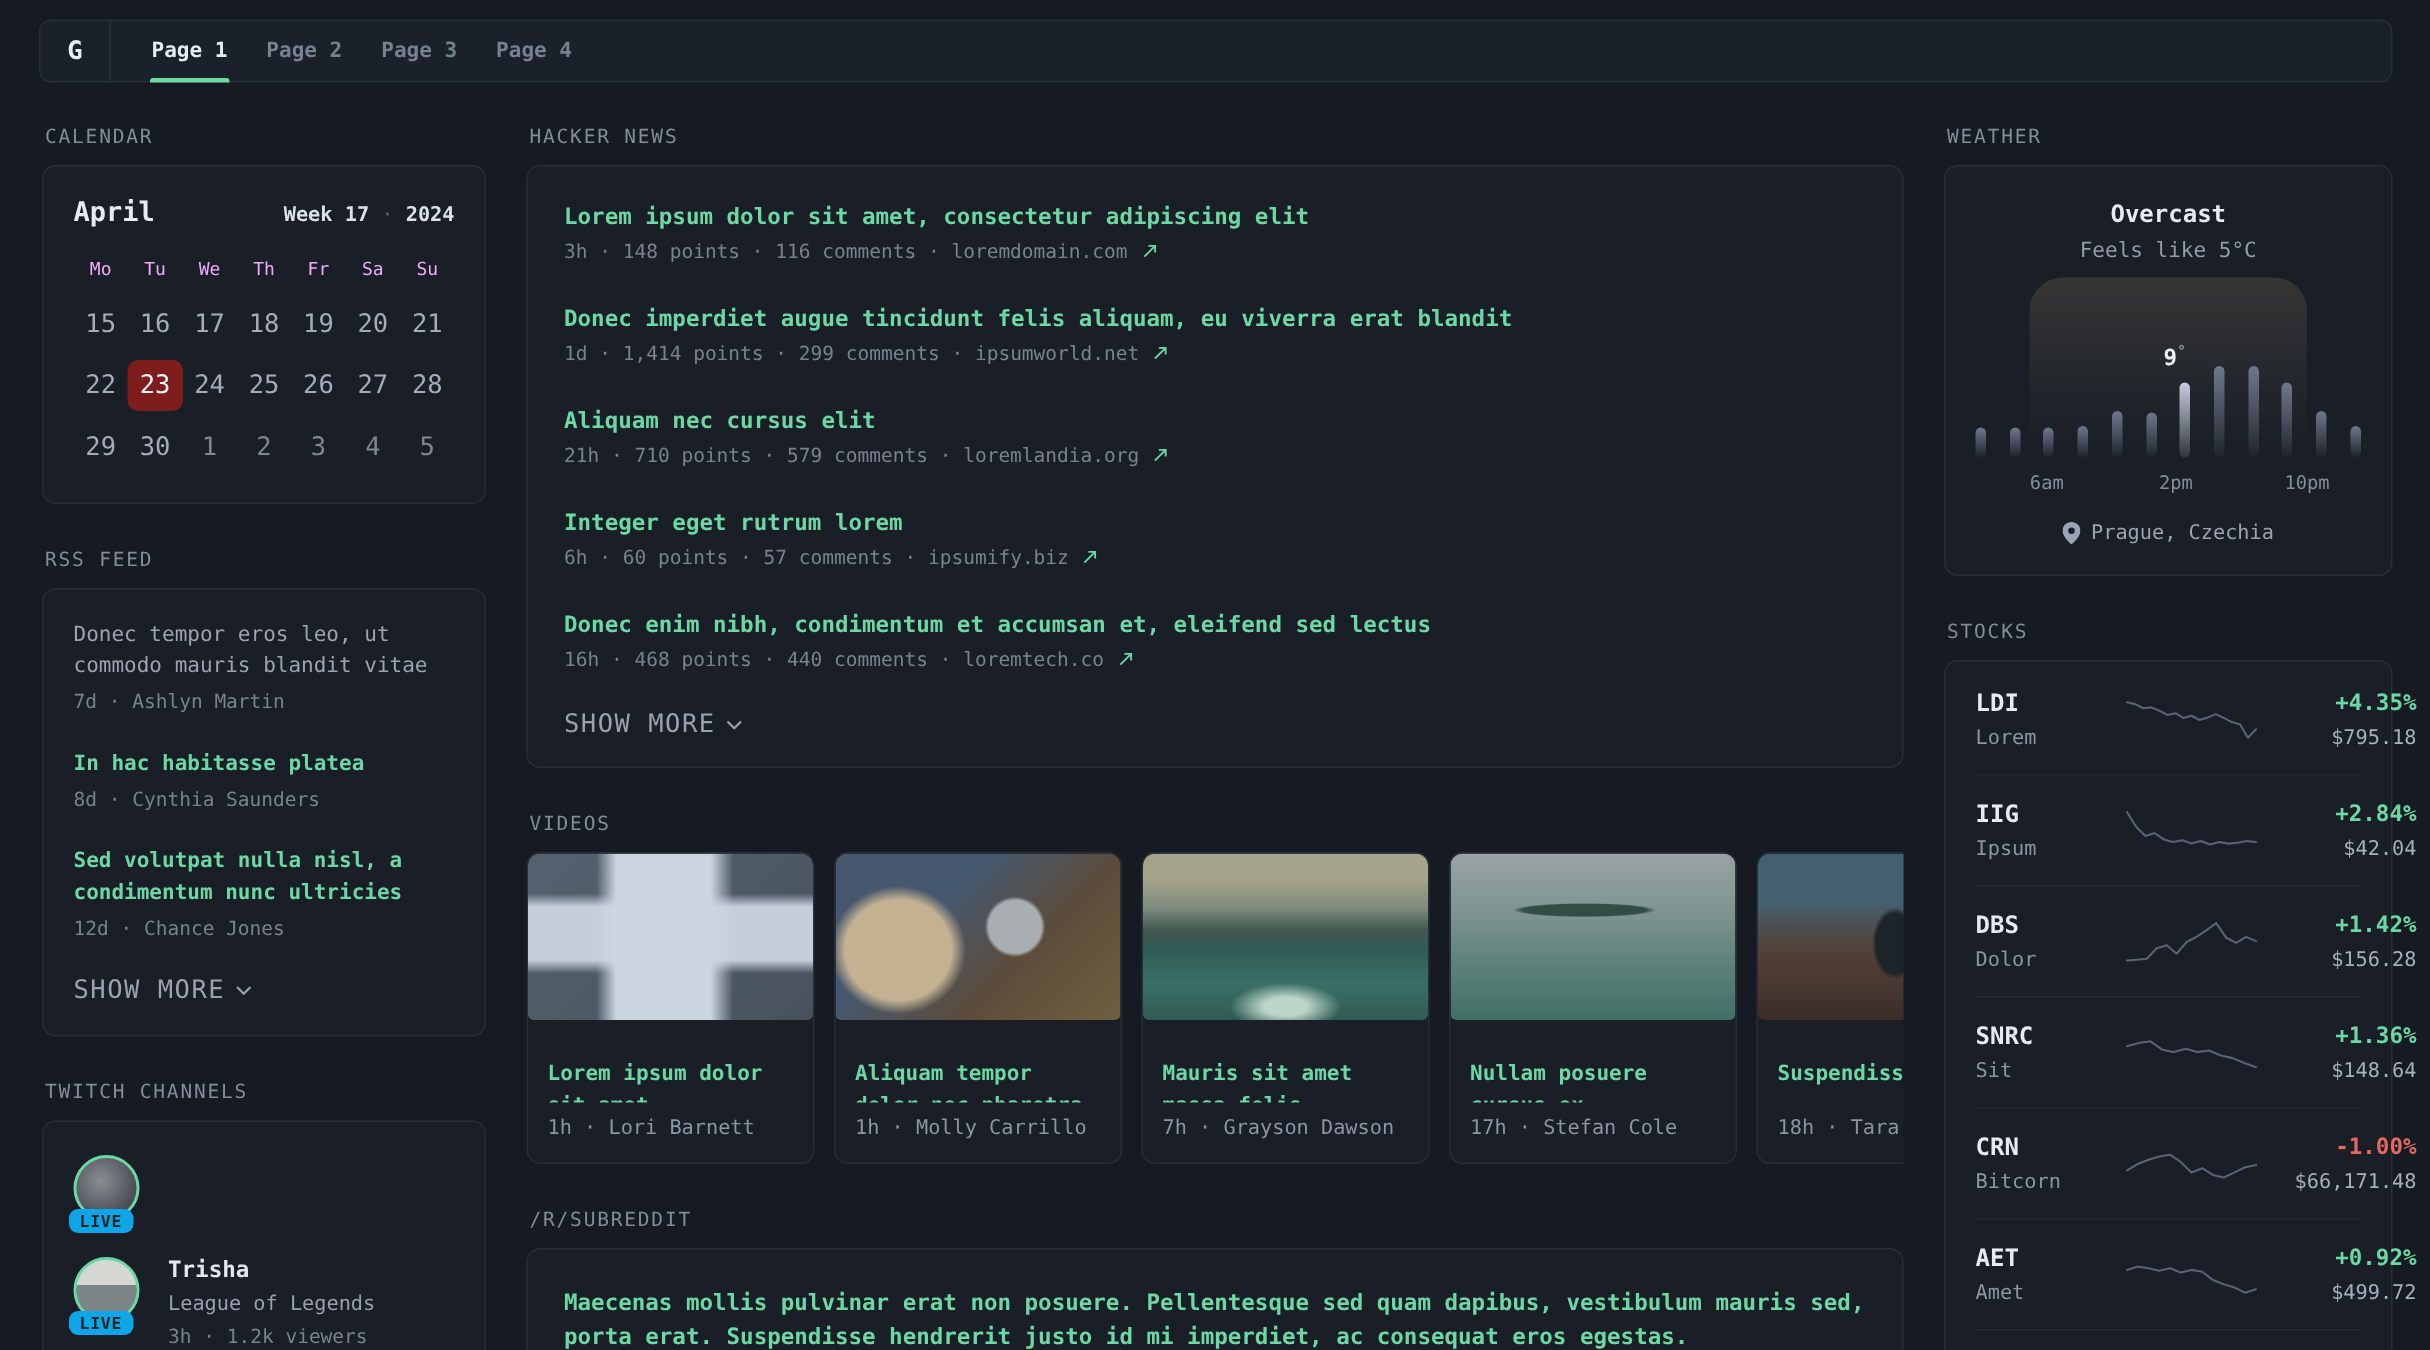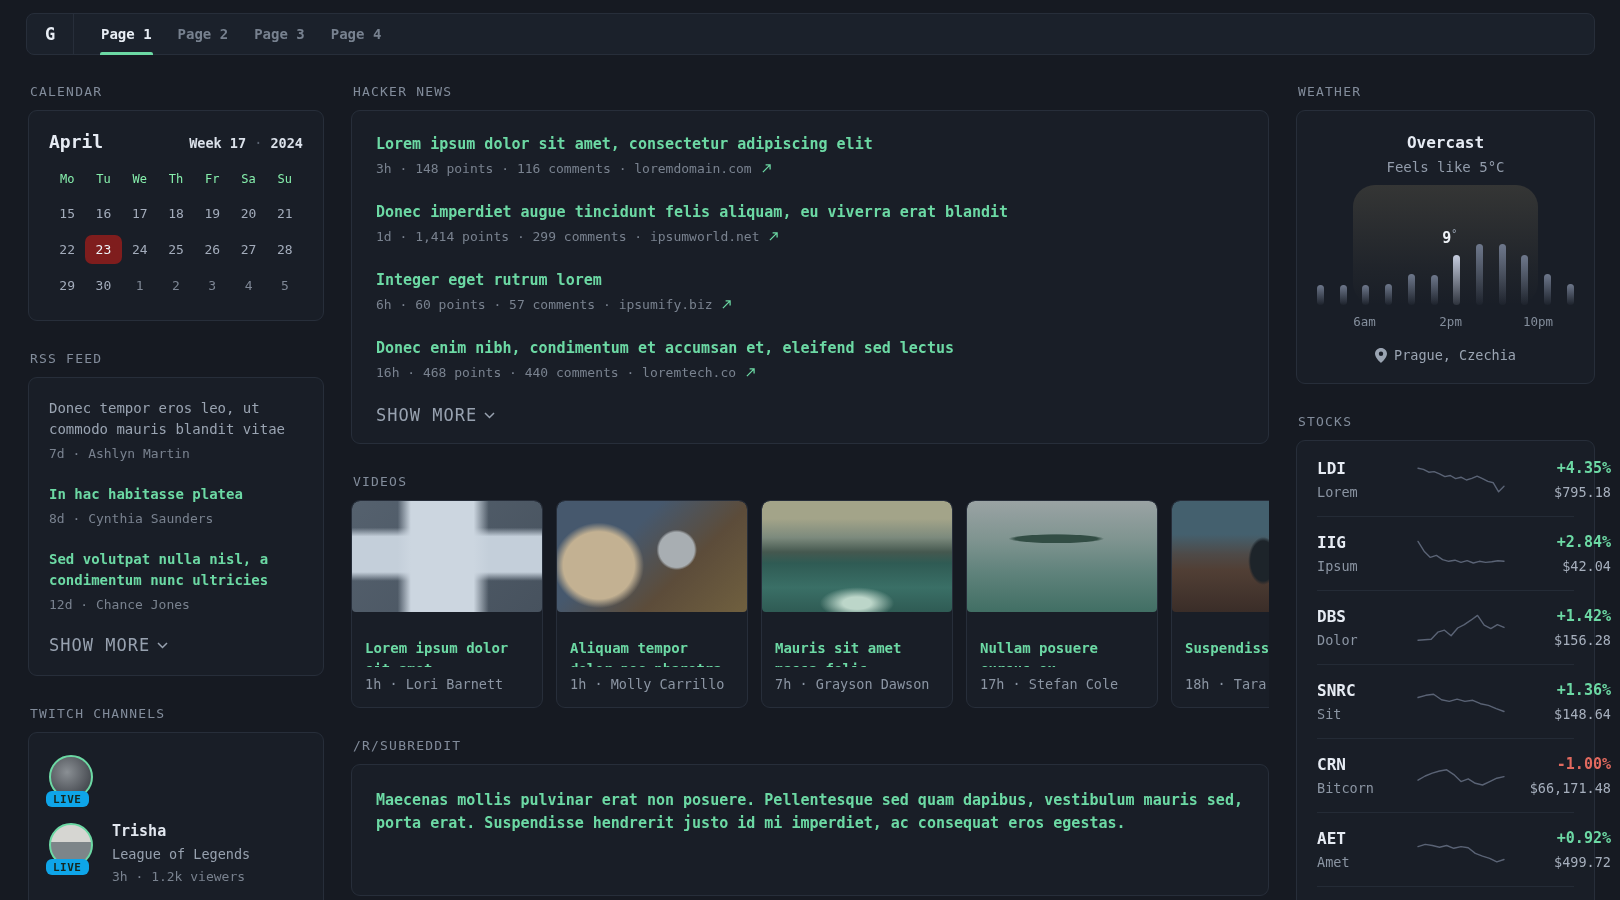--- a/index.html
+++ b/index.html
@@ -44,22 +44,22 @@
   .card {
     background:#191e27; border:1px solid #272e3a; border-radius:9px;
   }
   .pad { padding:20px; }
   
   .cal-head { display:flex; justify-content:space-between; align-items:baseline; margin-bottom:16px; }
   .cal-month { font-size:18px; color:#e6ebf3; font-weight:600; }
   .cal-week { font-size:13.5px; font-weight:bold; color:#dbe1ea; }
   .cal-week .dot { color:#5a6371; font-weight:normal; }
   .cal-grid { display:grid; grid-template-columns:repeat(7,1fr); row-gap:7px; text-align:center; }
-  .cal-dow { font-size:12px; color:#86efac; padding:4px 0 6px; }
-  .cal-day { font-size:13px; color:#a3acbb; padding:7px 0; border-radius:7px; }
+  .cal-dow { font-size:12px; color:#f0abfc; padding:4px 0 6px; }
+  .cal-day { font-size:17px; color:#a3acbb; padding:7px 0; border-radius:7px; }
   .cal-day.adj { color:#7e8795; }
   .cal-day.selected { background:#7f1d1d; color:#eef2f7; }
   
   .feed-item { margin-bottom:21px; }
   .feed-item:last-of-type { margin-bottom:16px; }
   .link-title {
     color:#6cd9a4; font-size:14px; font-weight:bold; line-height:21px; cursor:pointer; display:block;
   }
   .feed-item.visited .link-title { color:#9aa4b2; font-weight:normal; }
   .meta { color:#79828f; font-size:13px; margin-top:4px; line-height:19px; }
@@ -294,20 +294,26 @@
       <div class="card" style="padding:22px 24px 18px;">
         <div class="hn-item">
           <span class="link-title hn-title">Lorem ipsum dolor sit amet, consectetur adipiscing elit</span>
           <div class="meta"><span>3h · 148 points · 116 comments · </span><span class="domain">loremdomain.com</span> <svg class="ext" width="9" height="9" viewBox="0 0 10 10" fill="none" stroke="#6cd9a4" stroke-width="1.4">
                 <path d="M1 9 L9 1 M4 1 H9 V6"></path>
               </svg></div>
         </div>
         <div class="hn-item">
           <span class="link-title hn-title">Donec imperdiet augue tincidunt felis aliquam, eu viverra erat blandit</span>
           <div class="meta"><span>1d · 1,414 points · 299 comments · </span><span class="domain">ipsumworld.net</span> <svg class="ext" width="9" height="9" viewBox="0 0 10 10" fill="none" stroke="#6cd9a4" stroke-width="1.4">
+                <path d="M1 9 L9 1 M4 1 H9 V6"></path>
+              </svg></div>
+        </div>
+        <div class="hn-item">
+          <span class="link-title hn-title">Aliquam nec cursus elit</span>
+          <div class="meta"><span>21h · 710 points · 579 comments · </span><span class="domain">loremlandia.org</span> <svg class="ext" width="9" height="9" viewBox="0 0 10 10" fill="none" stroke="#6cd9a4" stroke-width="1.4">
                 <path d="M1 9 L9 1 M4 1 H9 V6"></path>
               </svg></div>
         </div>
         <div class="hn-item">
           <span class="link-title hn-title">Integer eget rutrum lorem</span>
           <div class="meta"><span>6h · 60 points · 57 comments · </span><span class="domain">ipsumify.biz</span> <svg class="ext" width="9" height="9" viewBox="0 0 10 10" fill="none" stroke="#6cd9a4" stroke-width="1.4">
                 <path d="M1 9 L9 1 M4 1 H9 V6"></path>
               </svg></div>
         </div>
         <div class="hn-item">

